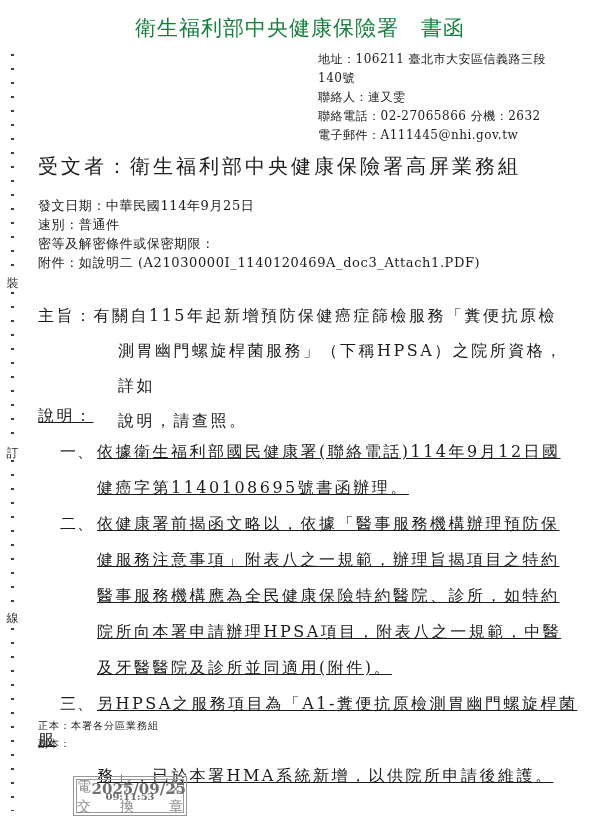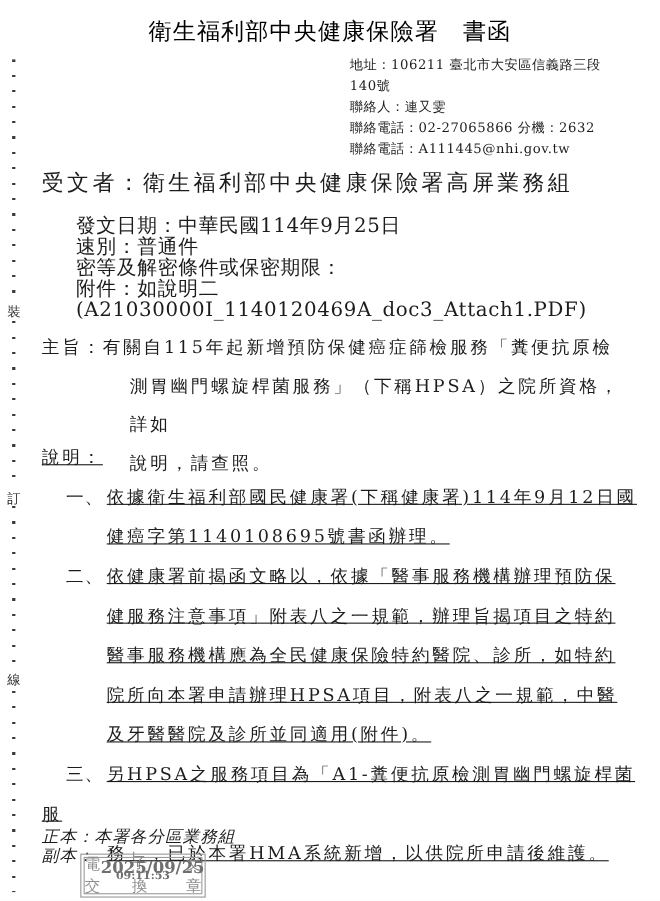--- a/index.html
+++ b/index.html
@@ -16,49 +16,49 @@
   .binding-line{
     position:absolute;left:11px;top:54px;width:3px;height:757px;
     background-image:repeating-linear-gradient(to bottom,#3c3c3c 0px,#3c3c3c 2px,transparent 2px,transparent 14px);
   }
   .binding-char{
     position:absolute;left:5px;width:15px;text-align:center;
     font-size:12px;line-height:14px;background:#ffffff;color:#2a2a2a;z-index:2;
   }
   .doc-title{
     position:absolute;left:0;top:14px;width:100%;
-    text-align:center;font-size:21px;letter-spacing:1px;color:#000000;
+    text-align:center;font-size:21px;letter-spacing:1px;color:#15803d;
     white-space:pre;
   }
   .sender-block{
     position:absolute;left:318px;top:50px;
     font-size:12px;line-height:19px;letter-spacing:0.5px;
   }
   .recipient{
     position:absolute;left:38px;top:153px;
     font-size:20px;letter-spacing:3px;
   }
   .meta-block{
     position:absolute;left:38px;top:196px;
-    font-size:18px;line-height:19px;letter-spacing:0.6px;margin-left:31px;
+    font-size:13px;line-height:19px;letter-spacing:0.6px;
   }
   .subject-block{
     position:absolute;left:38px;top:298px;width:540px;
     font-size:16px;line-height:35px;letter-spacing:2.5px;
   }
   .subject-cont{margin-left:80px;}
   .desc-block{
     position:absolute;left:38px;top:398px;width:545px;
     font-size:16px;line-height:36px;letter-spacing:2.5px;text-decoration:underline;
   }
   .item-first .item-no{display:inline-block;width:37px;margin-left:22px;letter-spacing:1px;}
   .item-cont{margin-left:59px;}
   .footer-block{
-    position:absolute;left:38px;top:751px;
-    font-size:15px;line-height:18px;letter-spacing:1px;font-style:italic;
+    position:absolute;left:38px;top:717px;
+    font-size:10px;line-height:18px;letter-spacing:1px;
   }
   
   .stamp{
     position:absolute;left:73px;top:776px;width:112px;height:38px;
     border:1px solid #979797;z-index:3;background:transparent;
   }
   .stamp-inner{position:absolute;left:2px;top:2px;right:2px;bottom:2px;border:1px solid #9b9b9b;}
   .stamp-char{position:absolute;font-size:14px;line-height:14px;color:#8c8c8c;}
   .stamp-char.tl{left:3px;top:2px;}
   .stamp-char.tm{left:46px;top:1px;}
@@ -81,42 +81,42 @@
   <div class="binding-char" style="top:446px;">訂</div>
   <div class="binding-char" style="top:611px;">線</div>
 
   <div class="doc-title">衛生福利部中央健康保險署　書函</div>
 
   <div class="sender-block">
     <div>地址：106211 臺北市大安區信義路三段</div>
     <div>140號</div>
     <div>聯絡人：連又雯</div>
     <div>聯絡電話：02-27065866  分機：2632</div>
-    <div>聯絡電話：A111445@nhi.gov.tw</div>
+    <div>電子郵件：A111445@nhi.gov.tw</div>
   </div>
 
   <div class="recipient">受文者：衛生福利部中央健康保險署高屏業務組</div>
 
   <div class="meta-block">
     <div>發文日期：中華民國114年9月25日</div>
     <div>速別：普通件</div>
     <div>密等及解密條件或保密期限：</div>
     <div>附件：如說明二 (A21030000I_1140120469A_doc3_Attach1.PDF)</div>
   </div>
 
   <div class="subject-block">
     <div><span>主旨：</span><span>有關自115年起新增預防保健癌症篩檢服務「糞便抗原檢</span></div>
     <div class="subject-cont">測胃幽門螺旋桿菌服務」（下稱HPSA）之院所資格，詳如</div>
     <div class="subject-cont">說明，請查照。</div>
   </div>
 
   <div class="desc-block">
     <div>說明：</div>
 
-    <div class="item-first"><span class="item-no">一、</span><span>依據衛生福利部國民健康署(下稱健康署)114年9月12日國</span></div>
+    <div class="item-first"><span class="item-no">一、</span><span>依據衛生福利部國民健康署(聯絡電話)114年9月12日國</span></div>
     <div class="item-cont">健癌字第1140108695號書函辦理。</div>
 
     <div class="item-first"><span class="item-no">二、</span><span>依健康署前揭函文略以，依據「醫事服務機構辦理預防保</span></div>
     <div class="item-cont">健服務注意事項」附表八之一規範，辦理旨揭項目之特約</div>
     <div class="item-cont">醫事服務機構應為全民健康保險特約醫院、診所，如特約</div>
     <div class="item-cont">院所向本署申請辦理HPSA項目，附表八之一規範，中醫</div>
     <div class="item-cont">及牙醫醫院及診所並同適用(附件)。</div>
 
     <div class="item-first"><span class="item-no">三、</span><span>另HPSA之服務項目為「A1-糞便抗原檢測胃幽門螺旋桿菌服</span></div>
     <div class="item-cont">務」，已於本署HMA系統新增，以供院所申請後維護。</div>

